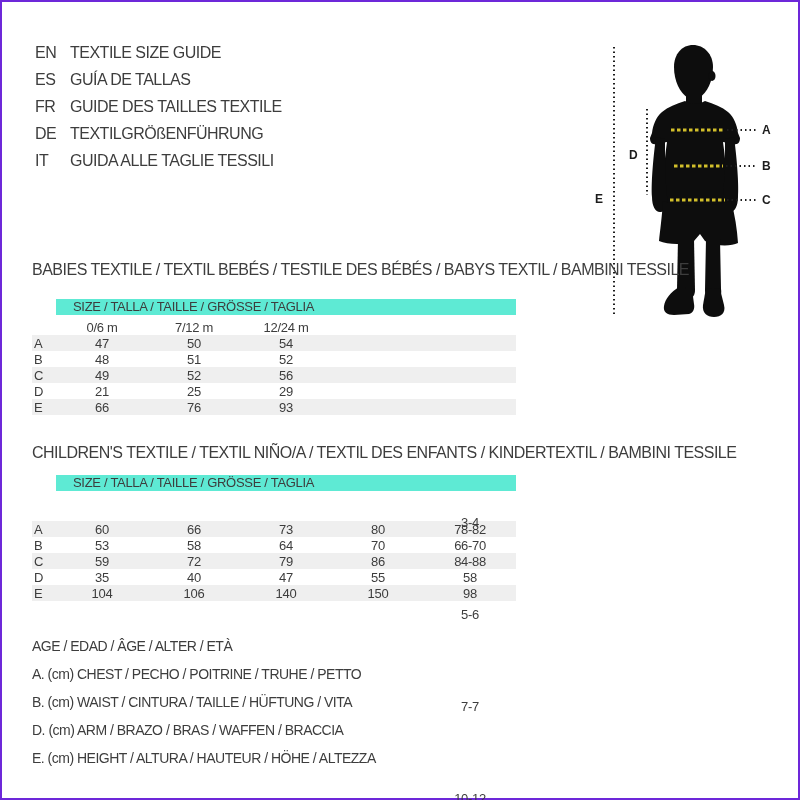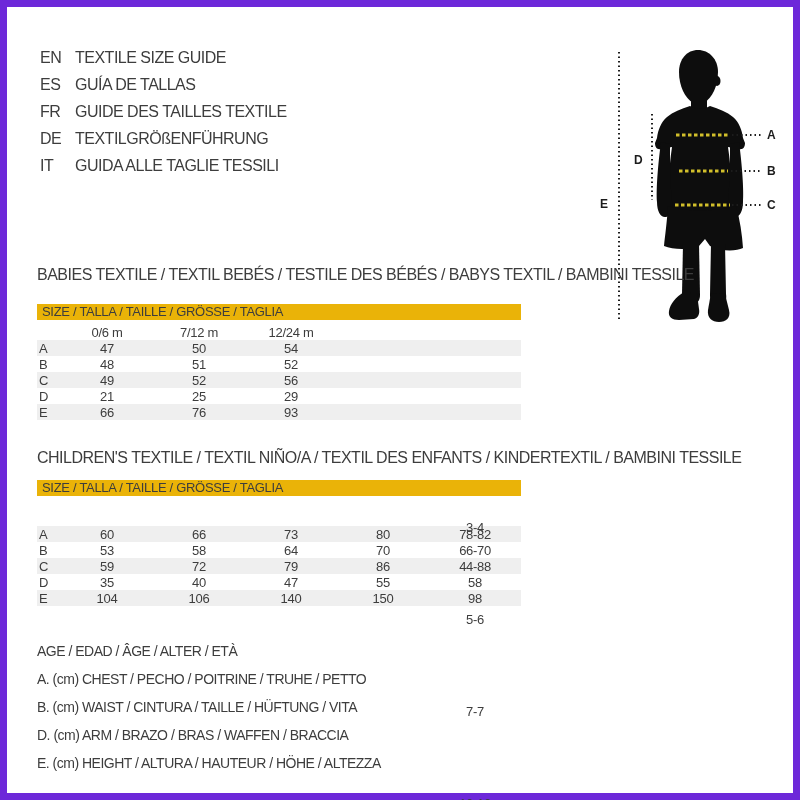--- a/index.html
+++ b/index.html
@@ -6,42 +6,42 @@
   body{
     width:800px;height:800px;
     background:#ffffff;
     font-family:"Liberation Sans", sans-serif;
     color:#3d3d3d;
     position:relative;
     overflow:hidden;
   }
   .canvas{
     position:absolute;inset:0;
-    border:7px solid #6d28d9;
+    border:2px solid #6d28d9;
     box-sizing:border-box;
   }
   
   .langs{
     position:absolute;left:33px;top:37px;
     font-size:16px;letter-spacing:-0.5px;line-height:27px;
     white-space:nowrap;
   }
   .lang-row{display:flex;}
   .lang-code{width:35px;flex:0 0 35px;}
   
   .section-heading{
     position:absolute;left:30px;
     font-size:16px;letter-spacing:-0.5px;line-height:16px;
     white-space:nowrap;
   }
   
   .size-table{position:absolute;left:30px;width:484px;font-size:13px;letter-spacing:-0.3px;}
   .size-bar{
-    height:16px;line-height:16px;background:#eab308;
-    padding-left:5px;white-space:nowrap;
+    height:16px;line-height:16px;background:#5eead4;
+    padding-left:17px;white-space:nowrap;margin-left:24px;
   }
   .col-header-row{display:flex;align-items:flex-end;}
   .babies .col-header-row{height:20px;}
   .children .col-header-row{height:30px;flex-direction:column;}
   .t-row{display:flex;align-items:center;height:16px;}
   .t-row.striped{background:#efefef;}
   .cell-label{width:24px;flex:0 0 24px;padding-left:2px;box-sizing:border-box;}
   .cell{width:92px;flex:0 0 92px;text-align:center;}
   
   .legend{
@@ -209,21 +209,21 @@
       <span class="cell">64</span>
       <span class="cell">70</span>
       <span class="cell">66-70</span>
     </div>
     <div class="t-row striped">
       <span class="cell-label">C</span>
       <span class="cell">59</span>
       <span class="cell">72</span>
       <span class="cell">79</span>
       <span class="cell">86</span>
-      <span class="cell">44-88</span>
+      <span class="cell">84-88</span>
     </div>
     <div class="t-row">
       <span class="cell-label">D</span>
       <span class="cell">35</span>
       <span class="cell">40</span>
       <span class="cell">47</span>
       <span class="cell">55</span>
       <span class="cell">58</span>
     </div>
     <div class="t-row striped">

